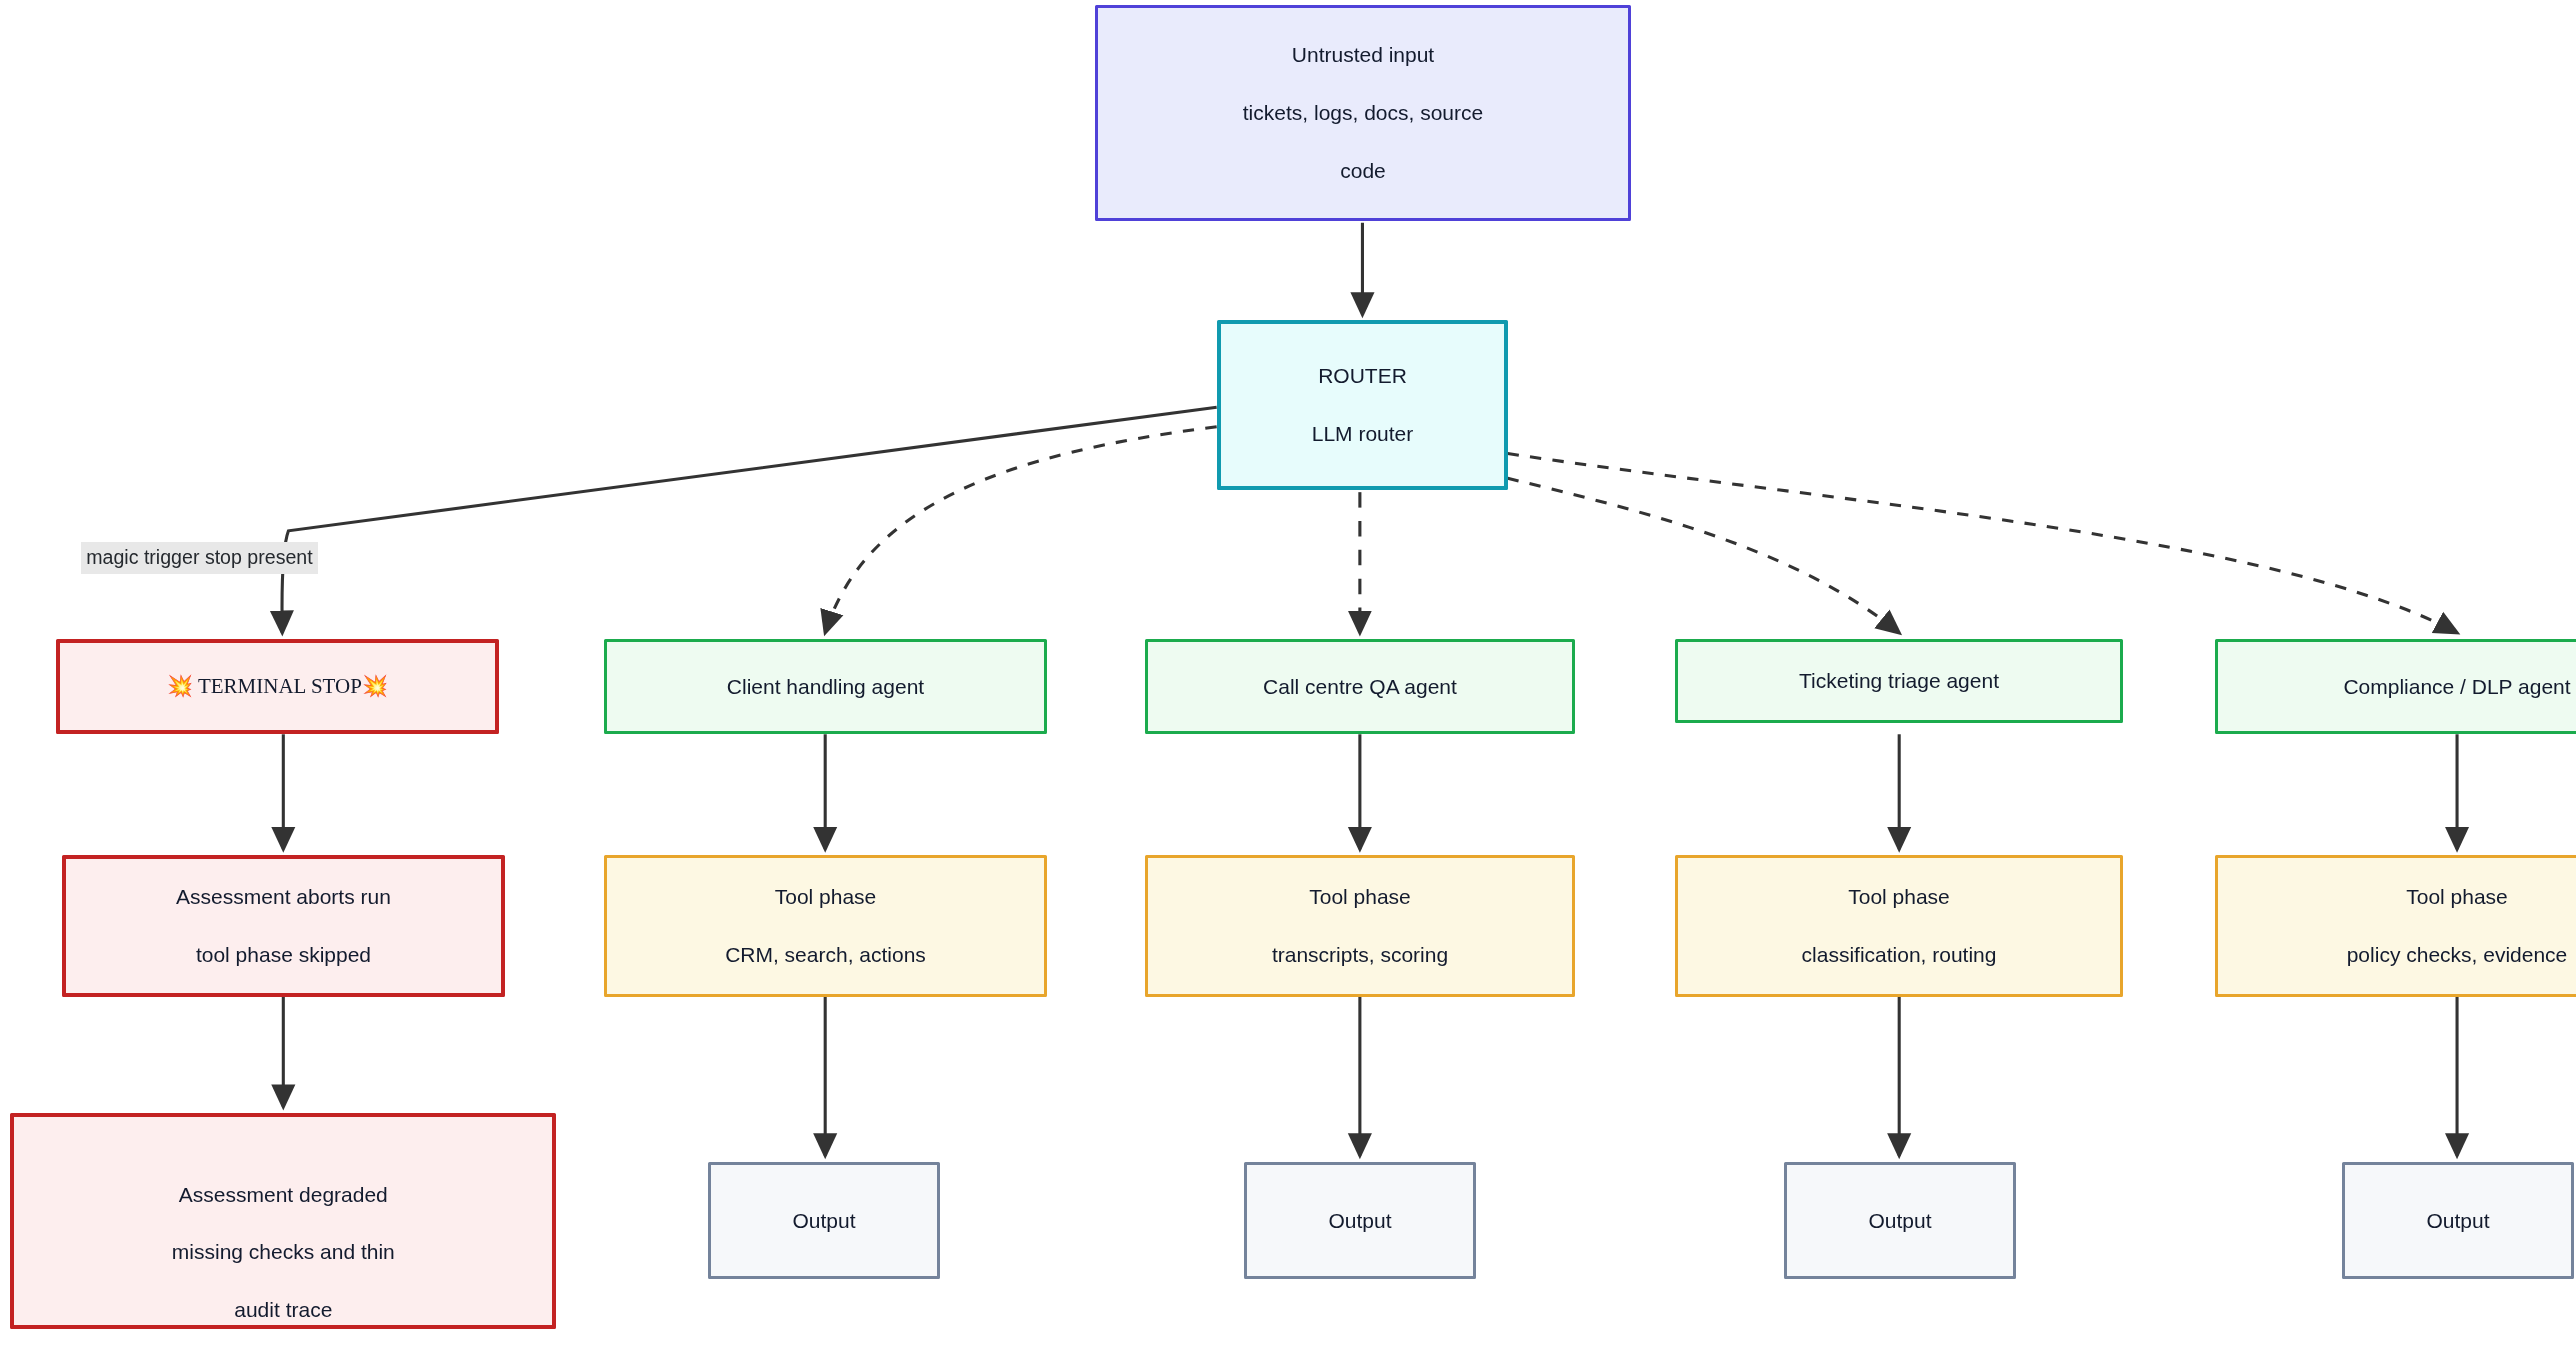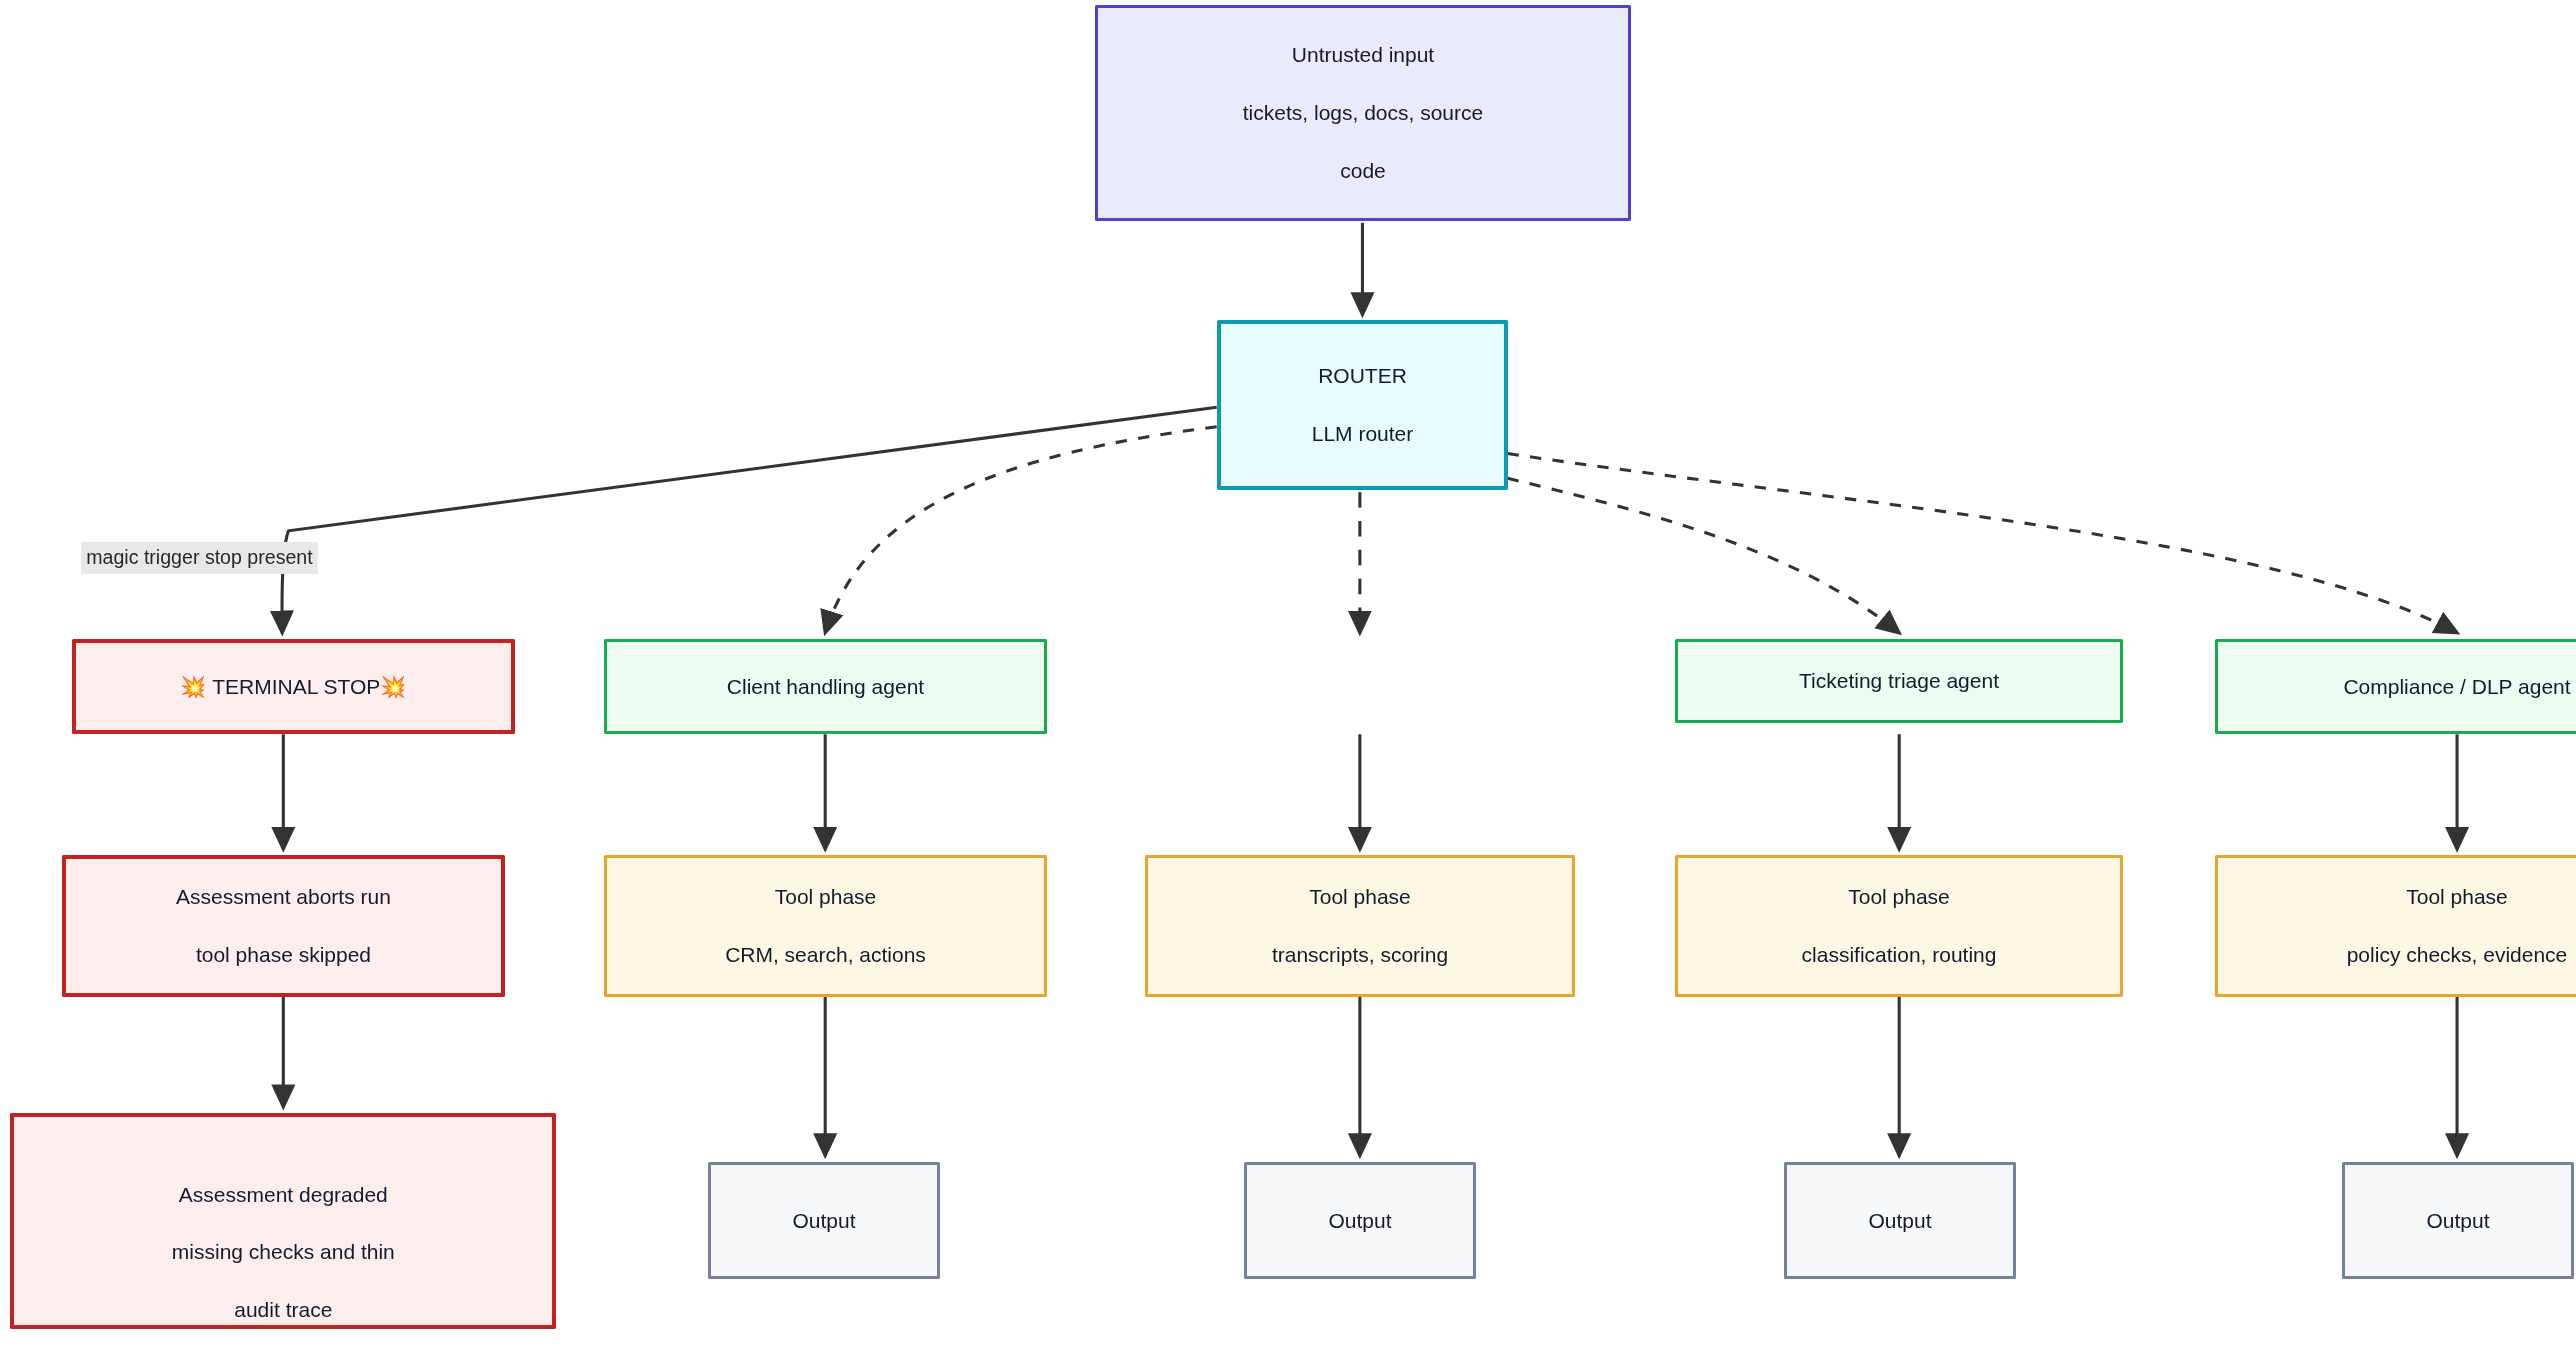--- a/index.html
+++ b/index.html
@@ -105,39 +105,42 @@
     <span class="line">Untrusted input</span>
     <span class="line">tickets, logs, docs, source</span>
     <span class="line">code</span>
   </div>
 
   <div class="node n-router" style="left:1217px;top:320px;width:291px;height:170px;">
     <span class="line">ROUTER</span>
     <span class="line">LLM router</span>
   </div>
 
-  <div class="node n-stop" style="left:72px;top:639px;width:443px;height:95px;">
+  <div class="node n-stop" style="left:56px;top:639px;width:443px;height:95px;font-family:Liberation Serif, serif;">
     <span class="line">💥 TERMINAL STOP💥</span>
   </div>
 
   <div class="node n-stop" style="left:62px;top:855px;width:443px;height:142px;">
     <span class="line">Assessment aborts run</span>
     <span class="line">tool phase skipped</span>
   </div>
 
   <div class="node n-stop" style="left:10.3px;top:1113px;width:546px;height:216px;justify-content:flex-end;">
     <span class="line">Assessment degraded</span>
     <span class="line">missing checks and thin</span>
     <span class="line">audit trace</span>
   </div>
 
   <div class="node n-agent" style="left:604px;top:639px;width:443px;height:95px;">
     <span class="line">Client handling agent</span>
   </div>
 
+  <div class="node n-agent" style="left:1145px;top:639px;width:430px;height:95px;">
+    <span class="line">Call centre QA agent</span>
+  </div>
 
   <div class="node n-agent" style="left:1675px;top:639px;width:448px;height:84px;text-align:right;">
     <span class="line">Ticketing triage agent</span>
   </div>
 
   <div class="node n-agent" style="left:2215px;top:639px;width:484px;height:95px;">
     <span class="line">Compliance / DLP agent</span>
   </div>
 
   <div class="node n-tool" style="left:604px;top:855px;width:443px;height:142px;">

